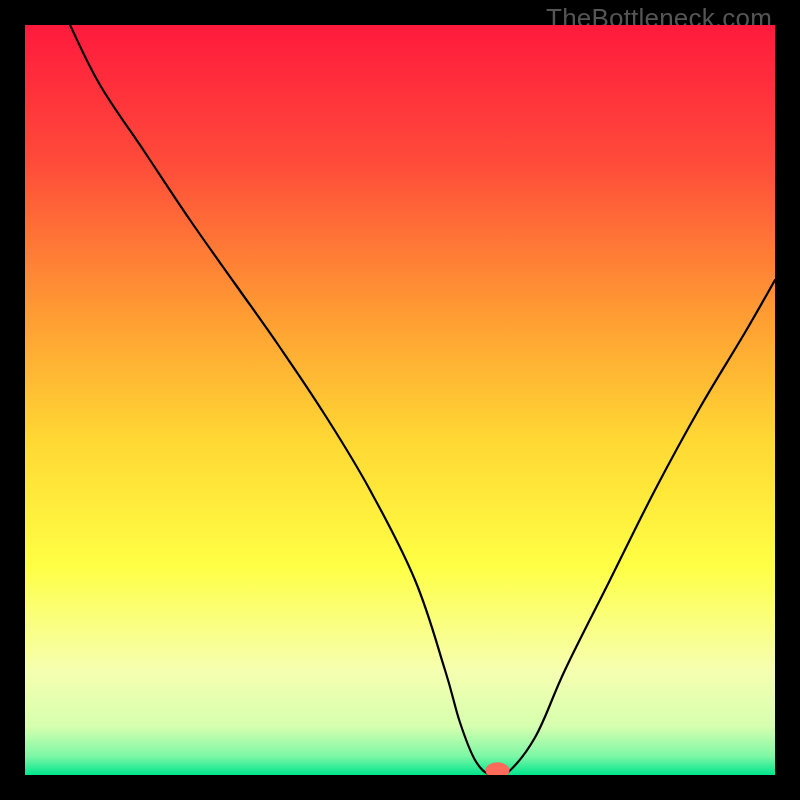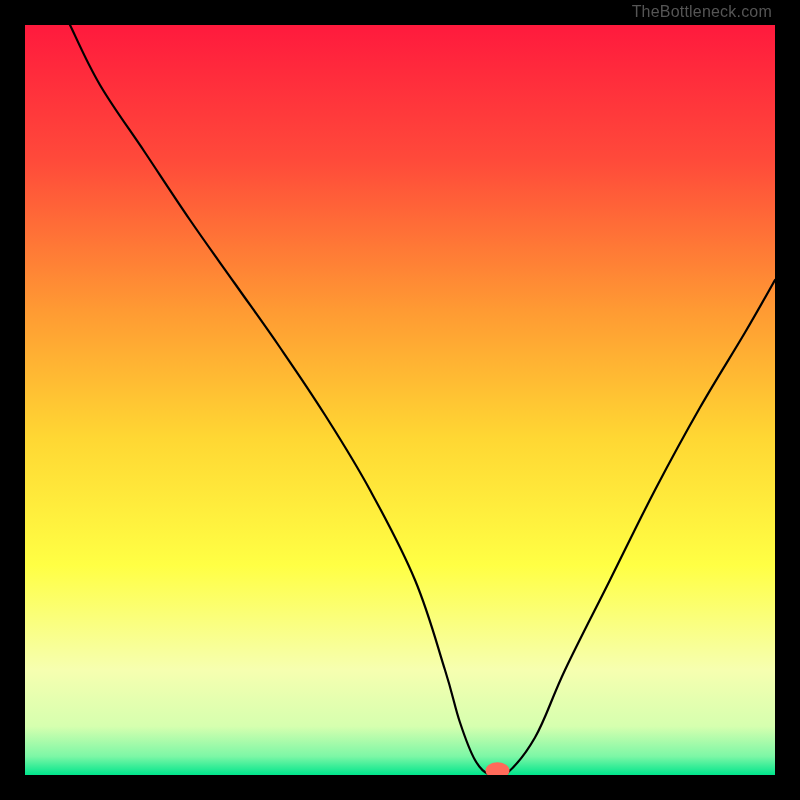--- a/index.html
+++ b/index.html
@@ -23,21 +23,21 @@
     top: 25px;
     width: 750px;
     height: 750px;
     overflow: hidden;
   }
   .watermark {
     position: absolute;
     top: 3px;
     right: 28px;
     color: #555;
-    font-size: 16px;
+    font-size: 26px;
     font-weight: 500;
     letter-spacing: 0.2px;
     user-select: none;
   }
   svg.chart-svg {
     position: absolute;
     left: 0;
     top: 0;
     width: 750px;
     height: 750px;

